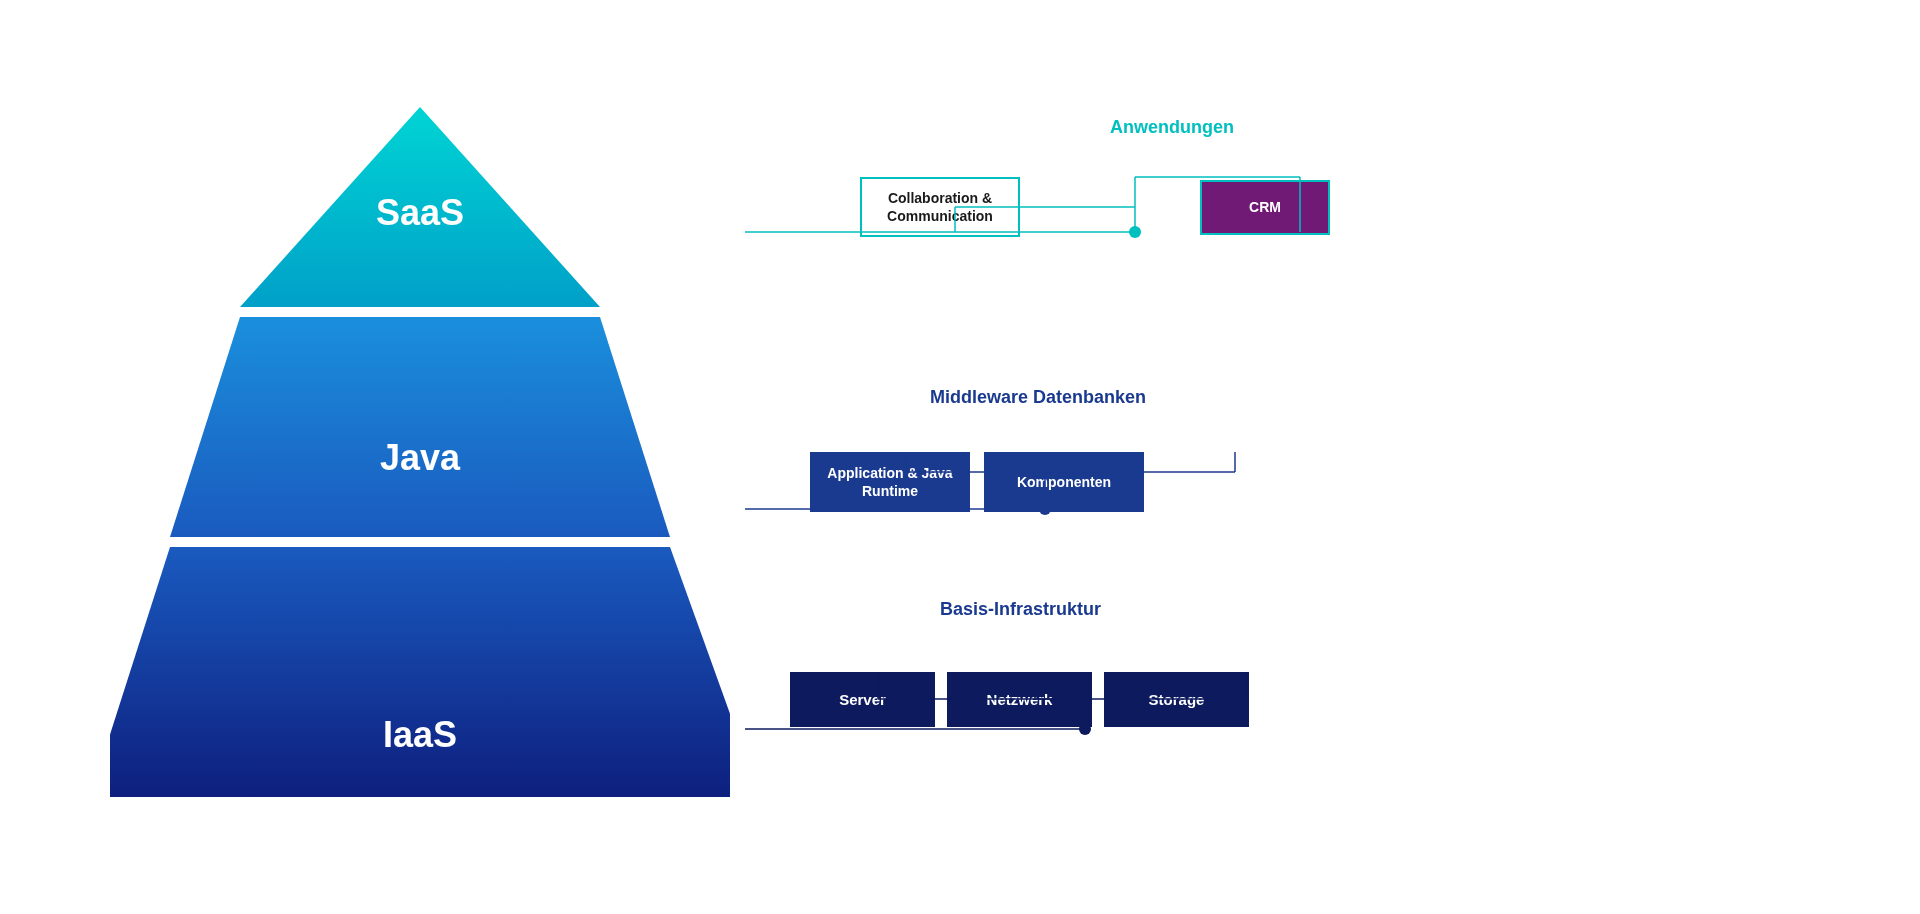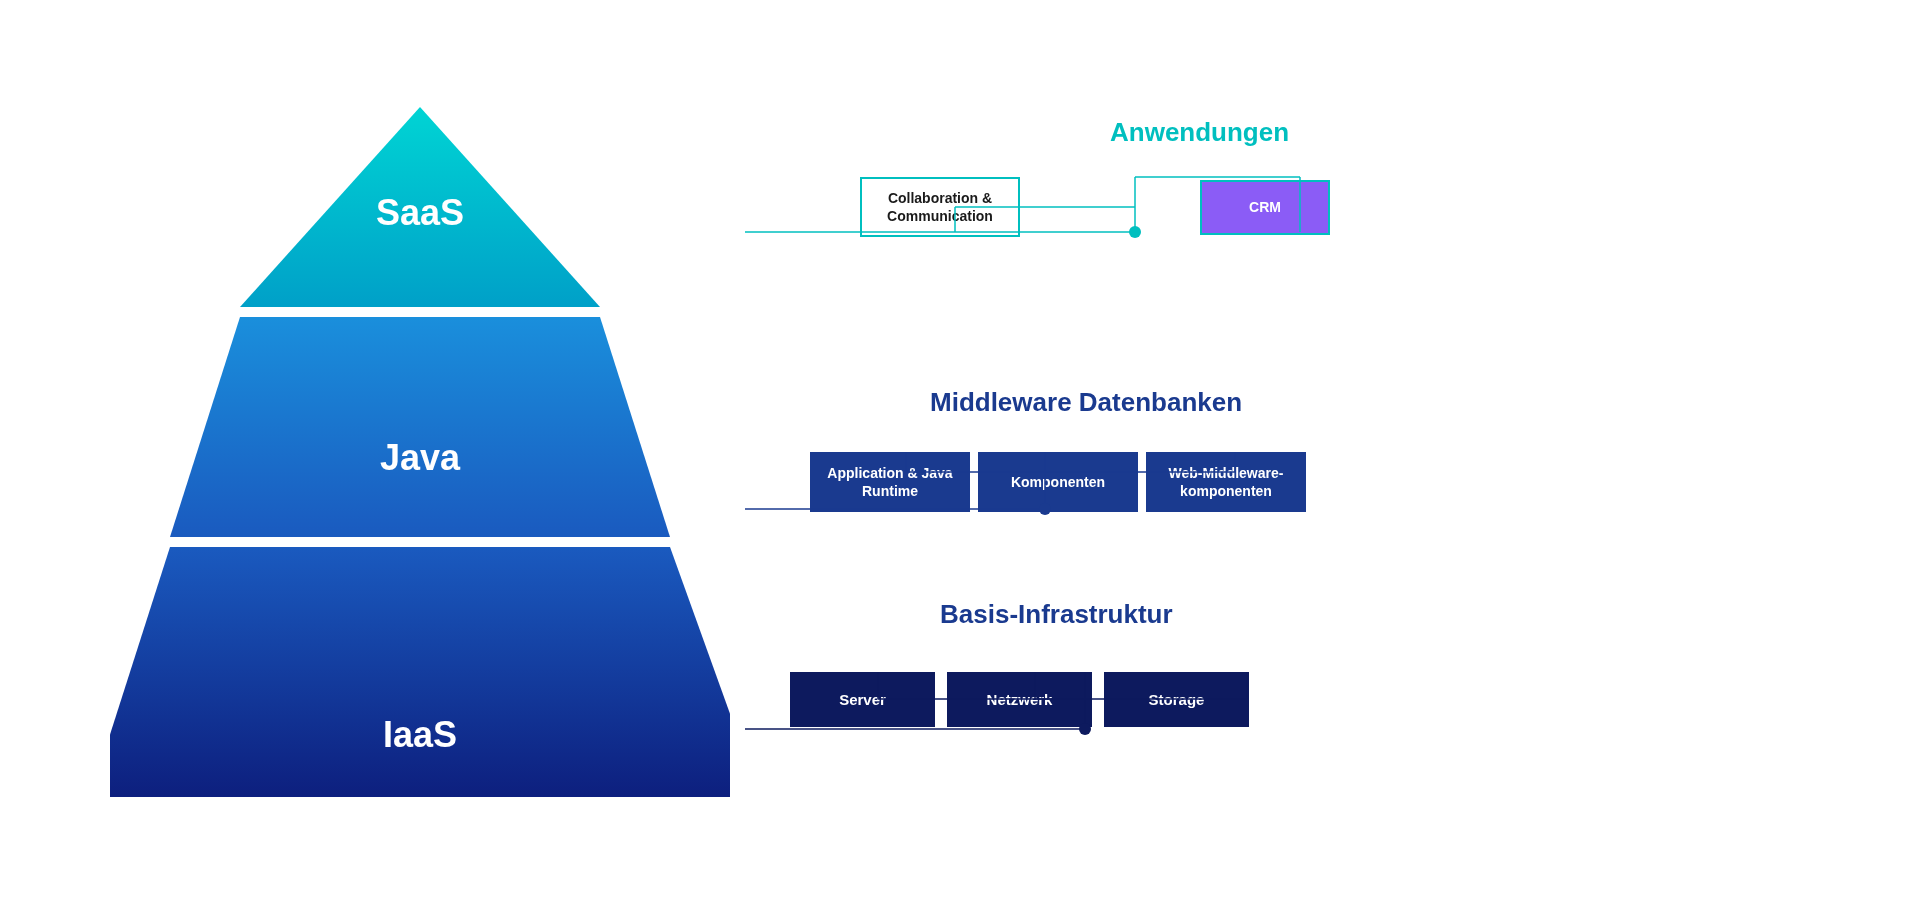--- a/index.html
+++ b/index.html
@@ -62,21 +62,21 @@
 
     
     .right-panel {
       flex: 1;
       height: 780px;
       position: relative;
       margin-left: 0px;
       margin-top: 20px;
     }
     .section-title {
-      font-size: 26px;
+      font-size: 18px;
       font-weight: 700;
       margin-bottom: 18px;
     }
     .title-cyan { color: #00BFBF; }
     .title-blue { color: #1a3a8f; }
 
     
     .box {
       border: 2px solid;
       display: flex;
@@ -89,21 +89,21 @@
       line-height: 1.3;
     }
     .box-cyan {
       border-color: #00BFBF;
       color: #1a1a1a;
       background: transparent;
       width: 160px;
       height: 60px;
     }
     .box-cyan-filled {
-      background: #8b5cf6;
+      background: #701a75;
       border-color: #00BFBF;
       color: white;
       width: 130px;
       height: 55px;
     }
     .box-blue-mid {
       background: #1a3a8f;
       border-color: #1a3a8f;
       color: white;
       width: 160px;
@@ -169,29 +169,26 @@
       <div class="box box-cyan">
         <span>Collaboration &amp; Communication</span>
       </div>
       <div class="box box-cyan-filled">
         <span>CRM</span>
       </div>
     </div>
 
     <div class="section-title title-blue" style="position:absolute; top:310px; left:200px;">Middleware Datenbanken</div>
 
-    <div style="position:absolute; top:375px; left:80px; display:flex; align-items:flex-start; gap:8px;">
+    <div style="position:absolute; top:375px; left:80px; display:flex; align-items:flex-start; gap:14px;">
       <div class="box box-blue-mid">
         <span>Application &amp; Java Runtime</span>
       </div>
       <div class="box box-blue-mid">
         <span>Komponenten</span>
-      </div>
-      <div class="box box-blue-mid">
-        <span>Web-Middleware-komponenten</span>
       </div>
     </div>
 
     <div class="section-title title-blue" style="position:absolute; top:522px; left:190px;margin-left:20px;">Basis-Infrastruktur</div>
 
     <div style="position:absolute; top:595px; left:60px; display:flex; align-items:center; gap:12px;">
       <div class="box box-iaas">
         <span>Server</span>
       </div>
       <div class="box box-iaas">

